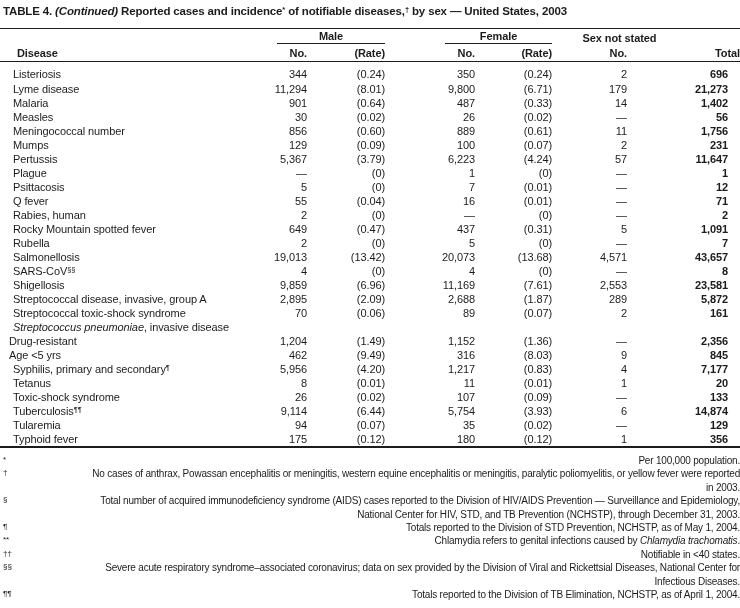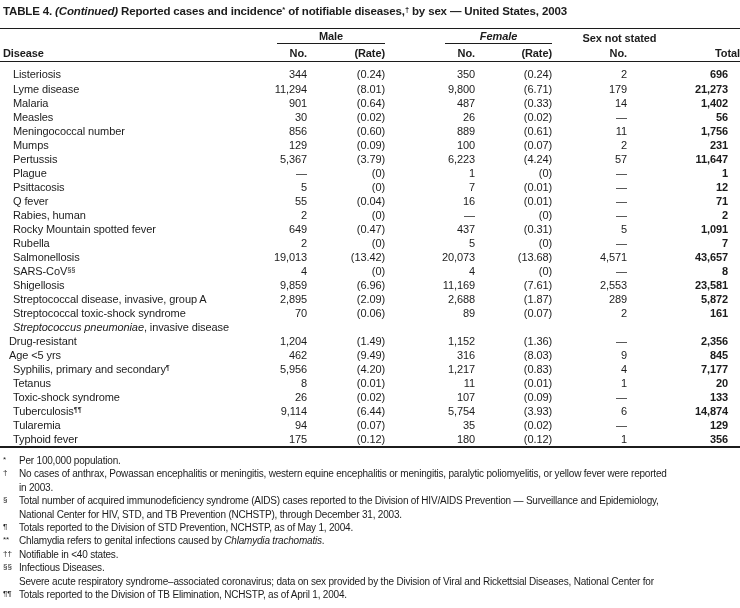--- a/index.html
+++ b/index.html
@@ -26,47 +26,47 @@
     width:740px; border-collapse:collapse; table-layout:fixed;
     font-size:11px; letter-spacing:-0.1px;
   }
   thead th { font-weight:bold; padding:0; vertical-align:bottom; }
   .grp-row th { height:15px; }
   .grp-box {
     border-bottom:1.2px solid #1c1c1c; text-align:center;
     line-height:13px; padding-bottom:0;
   }
   .grp-box.male   { width:108px; margin-left:auto; }
-  .grp-box.female { width:107px; margin-left:auto;font-style:italic; }
+  .grp-box.female { width:107px; margin-left:auto; }
   .ns-th { text-align:center; }
   .ns-shift { position:relative; left:30px; white-space:nowrap; display:inline-block; }
 
   .sub-row th {
     height:15px; border-bottom:1.8px solid #1c1c1c; text-align:right;
     padding-bottom:2px;
   }
-  .sub-row th.disease-th { text-align:left; padding-left:3px; }
+  .sub-row th.disease-th { text-align:left; padding-left:17px; }
 
   tbody td {
     height:14px; line-height:14px; padding:0; text-align:right;
     white-space:nowrap; overflow:visible;
   }
   tbody td.disease { text-align:left; padding-left:13px; }
   tbody tr.indent td.disease { padding-left:9px; }
   tbody td.total { font-weight:bold; }
   tbody tr:first-child td { padding-top:3px; height:17px; }
   tbody tr:last-child td { border-bottom:2.3px solid #1c1c1c; }
   tbody i { font-style:italic; }
 
   
   .footnotes {
     margin-top:6px; font-size:10px; letter-spacing:-0.2px; line-height:13.4px;
   }
   .fn { position:relative; padding-left:19px; }
-  .fn-line { white-space:nowrap; }
+  .fn-line { white-space:nowrap;text-align:right; }
   .fn-marker { position:absolute; left:3px; top:-1px; font-size:8px; letter-spacing:0; }
   .fn i { font-style:italic; }
 </style>
 </head>
 <body>
 
 <div class="page">
 
   <div class="title" id="title">TABLE 4. <i>(Continued)</i> Reported cases and incidence<sup>*</sup> of notifiable diseases,<sup>†</sup> by sex — United States, 2003</div>
 
@@ -373,21 +373,21 @@
       <div class="fn">
         <span class="fn-marker">**</span>
         <div class="fn-line">Chlamydia refers to genital infections caused by <i>Chlamydia trachomatis</i>.</div>
       </div>
       <div class="fn">
         <span class="fn-marker">††</span>
         <div class="fn-line">Notifiable in &lt;40 states.</div>
       </div>
       <div class="fn">
         <span class="fn-marker">§§</span>
+        <div class="fn-line">Severe acute respiratory syndrome–associated coronavirus; data on sex provided by the Division of Viral and Rickettsial Diseases, National Center for</div>
         <div class="fn-line">Infectious Diseases.</div>
-        <div class="fn-line">Severe acute respiratory syndrome–associated coronavirus; data on sex provided by the Division of Viral and Rickettsial Diseases, National Center for</div>
       </div>
       <div class="fn">
         <span class="fn-marker">¶¶</span>
         <div class="fn-line">Totals reported to the Division of TB Elimination, NCHSTP, as of April 1, 2004.</div>
       </div>
     </div>
 </div>
 
 </body></html>

